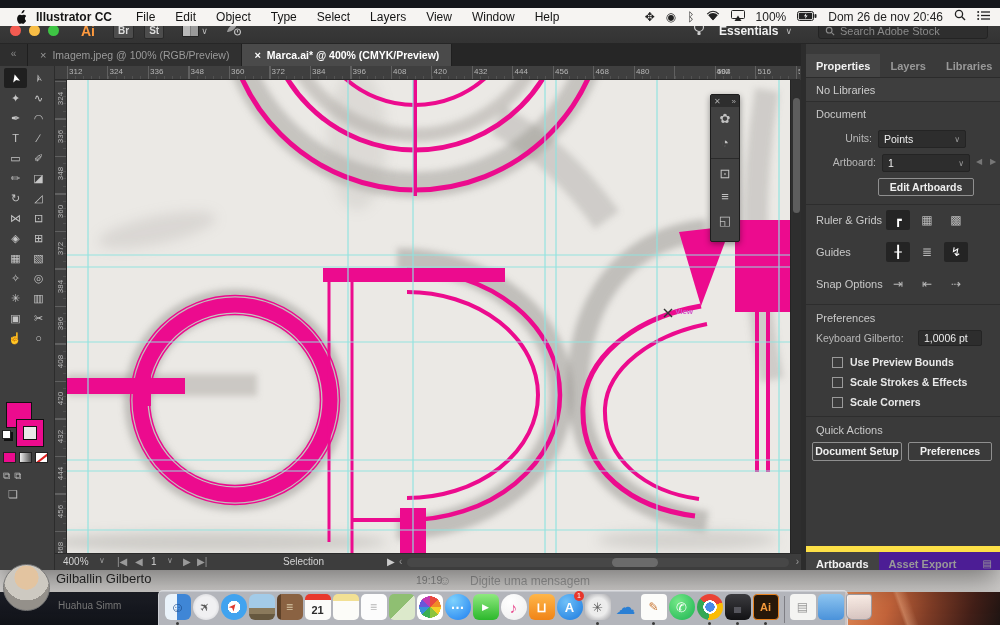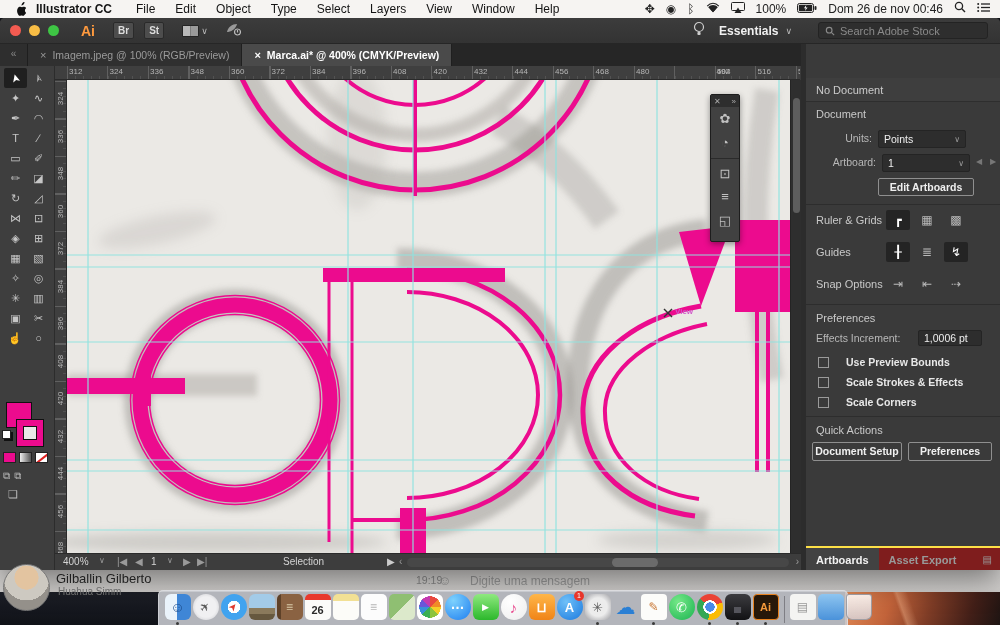--- a/index.html
+++ b/index.html
@@ -1,19 +1,19 @@
 <!DOCTYPE html>
 <html><head>
 <meta charset="utf-8">
 <style>
   * { margin:0; padding:0; box-sizing:border-box; }
   html,body { width:1000px; height:625px; overflow:hidden; font-family:"Liberation Sans", sans-serif; background:#15171c; }
 
   
-  #menubar { position:absolute; top:0; left:0; width:1000px; height:18px; background:#f6f4f2; display:flex; align-items:center; font-size:12px; color:#141414; z-index:40; }
+  #menubar { position:absolute; top:8px; left:0; width:1000px; height:18px; background:#f6f4f2; display:flex; align-items:center; font-size:12px; color:#141414; z-index:40; }
   #menubar .apple { margin:0 10px 0 14px; display:flex; align-items:center; }
   #menubar .appname { font-weight:bold; margin-right:14px; }
   .menu-item { margin:0 10px; }
   #mb-status { margin-left:auto; display:flex; align-items:center; gap:11px; padding-right:10px; color:#222; }
   #mb-status .sicon { font-size:12px; line-height:18px; }
   #mb-clock { font-size:12px; }
   #mb-batt-pct { font-size:12px; }
 
   
   #ai-window { position:absolute; top:18px; left:0; width:1000px; height:552px; background:#3a3a3a; border-radius:5px 5px 0 0; z-index:20; box-shadow:0 8px 30px rgba(0,0,0,.5); }
@@ -97,42 +97,42 @@
   .sec-title { position:absolute; left:10px; color:#c9c9c9; font-size:11px; }
   .plabel { position:absolute; font-size:10.5px; color:#b8b8b8; text-align:right; width:62px; left:4px; }
   .pselect { position:absolute; left:72px; width:88px; height:18px; background:#2d2d2d; border:1px solid #242424; border-radius:2px; color:#eee; line-height:17px; padding:0 5px; display:flex; justify-content:space-between; }
   .pselect .chev2 { color:#999; font-size:8px; }
   .nav-arrow { position:absolute; color:#777; font-size:8px; top:3px; }
   .outline-btn { border:1px solid #8f8f8f; border-radius:2px; color:#efefef; font-size:10.5px; font-weight:bold; text-align:center; position:absolute; line-height:16px; }
   .divider { position:absolute; left:0; right:0; height:1px; background:#2d2d2d; }
   .pgroup { position:absolute; left:80px; display:flex; gap:5px; }
   .pbtn { width:24px; height:20px; color:#b9b9b9; font-size:12px; text-align:center; line-height:20px; }
   .pbtn.active { background:#242424; color:#fff; border-radius:2px; }
-  .check-row { display:flex; align-items:center; gap:17px; height:20px; padding-left:12px; }
+  .check-row { display:flex; align-items:center; gap:7px; height:20px; padding-left:26px; }
   .checkbox { width:11px; height:11px; border:1px solid #9a9a9a; background:#3a3a3a; }
   .check-label { color:#e8e8e8; font-size:10.5px; font-weight:bold; }
   #kb-value { position:absolute; left:112px; width:64px; height:16px; background:#2d2d2d; border:1px solid #242424; color:#eee; line-height:15px; padding-left:5px; border-radius:2px; }
   #qa-buttons .qa-btn { position:absolute; border:1px solid #8f8f8f; border-radius:2px; color:#efefef; font-size:10.5px; font-weight:bold; text-align:center; line-height:17px; height:19px; }
   #qa-buttons .qa-btn:nth-child(1){ left:6px; width:90px; }
   #qa-buttons .qa-btn:nth-child(2){ left:102px; width:84px; }
-  #panel-bottom { position:absolute; bottom:0; left:0; right:0; height:24px; background:#7f1d1d; display:flex; align-items:stretch; border-top:2px solid #fde047; }
+  #panel-bottom { position:absolute; bottom:0; left:0; right:0; height:24px; background:#4c1d95; display:flex; align-items:stretch; border-top:6px solid #fde047; }
   .btab { padding:0 10px; line-height:24px; font-size:11px; color:#999; font-weight:bold; }
   .btab.active { background:#424242; color:#f2f2f2; }
   #panel-menu { margin-left:auto; color:#999; font-size:10px; line-height:24px; padding-right:8px; }
 
   
   #statusbar { position:absolute; left:55px; top:535px; width:746px; height:17px; background:#3d3d3d; border-top:1px solid #2b2b2b; color:#d5d5d5; font-size:10px; }
   #statusbar .s { position:absolute; top:2px; }
   #hscroll-track { position:absolute; left:352px; right:12px; top:4px; height:9px; background:#474747; border-radius:5px; }
   #hscroll-thumb { position:absolute; left:205px; width:46px; height:9px; background:#6b6b6b; border-radius:5px; }
 
   
   #chat-strip { position:absolute; top:570px; left:0; width:1000px; height:22px; background:linear-gradient(#dcdad8,#cfcdcb); z-index:10; }
   #chat-name { position:absolute; left:56px; top:1px; font-size:13px; color:#2b2b2b; }
-  #chat-typing { position:absolute; left:58px; top:16px; font-size:10px; color:#777; }
+  #chat-typing { position:absolute; left:58px; top:30px; font-size:10px; color:#777; }
   #chat-time { position:absolute; left:416px; top:4px; font-size:10.5px; color:#8a8a8a; }
   #emoji-icon { position:absolute; left:438px; top:3px; font-size:13px; color:#999; }
   #chat-placeholder { position:absolute; left:470px; top:4px; font-size:12px; color:#9a9a9a; }
   #chat-avatar { position:absolute; top:564px; left:3px; width:47px; height:47px; border-radius:50%; z-index:30;
     background:radial-gradient(circle at 50% 28%, #e3c4a0 0 30%, #cdc9c1 31% 58%, #94908a 58% 100%); border:1px solid #777; }
 
   
   #bottom-left-dark { position:absolute; left:0; top:592px; width:160px; height:33px; background:linear-gradient(#1c1e26,#101218); z-index:5; }
   #wallpaper { position:absolute; right:0; top:588px; width:155px; height:37px; z-index:5;
     background:linear-gradient(110deg,#e08a55 0%,#c2633a 30%,#7e3c26 55%,#431f18 80%,#1d1412 100%); }
@@ -235,21 +235,21 @@
     </span>
     <span id="mb-batt-pct" data-name="battery-percentage">100%</span>
     <span class="sicon" data-name="battery-icon">
       <svg width="20" height="10" viewBox="0 0 20 10">
           <rect x="0.5" y="0.5" width="16" height="9" rx="2" fill="none" stroke="#222"></rect>
           <rect x="1.8" y="1.8" width="13.4" height="6.4" rx="1" fill="#222"></rect>
           <rect x="17.5" y="3" width="2" height="4" rx="1" fill="#222"></rect>
           <path d="M9.3 2 7 5.2h1.7L8 8l2.6-3.4H8.8z" fill="#fff"></path>
         </svg>
     </span>
-    <span id="mb-clock" data-name="menubar-clock">Dom 26 de nov 00:46</span>
+    <span id="mb-clock" data-name="menubar-clock">Dom 26 de nov 20:46</span>
     <span class="sicon" data-name="spotlight-search-icon">
       <svg width="12" height="12" viewBox="0 0 12 12">
           <circle cx="5" cy="5" r="3.6" fill="none" stroke="#222" stroke-width="1.3"></circle>
           <line x1="7.8" y1="7.8" x2="11" y2="11" stroke="#222" stroke-width="1.4"></line>
         </svg>
     </span>
     <span class="sicon" data-name="notification-center-icon">
       <svg width="13" height="11" viewBox="0 0 13 11">
           <g stroke="#222" stroke-width="1.3">
             <line x1="4" y1="2" x2="13" y2="2"></line>
@@ -553,21 +553,26 @@
         </div>
     </div>
   </div>
 
   <div id="vscroll" data-name="vertical-scrollbar">
       <div id="vthumb" data-name="vertical-scrollbar-thumb"></div>
     </div>
   <div id="gutter" data-name="panel-gutter"></div>
 
   <div id="rpanel" data-name="properties-panel">
-    <div id="no-selection" data-name="selection-status">No Document</div>
+    <div id="panel-tabs">
+        <div class="ptab active" data-name="tab-properties">Properties</div>
+        <div class="ptab" data-name="tab-layers">Layers</div>
+        <div class="ptab" data-name="tab-libraries">Libraries</div>
+      </div>
+    <div id="no-selection" data-name="selection-status">No Libraries</div>
 
     <div class="sec-title" style="top:64px;" data-name="document-section-title">Document</div>
     <div style="position:absolute; top:86px; left:0; right:0; height:20px;">
       <span class="plabel" style="top:2px;" data-name="units-label">Units:</span>
       <span class="pselect" style="top:0;" data-name="units-select">
         <span data-name="units-value">Points</span>
           <span class="chev2" data-name="chevron-down-icon">∨</span>
       </span>
     </div>
     <div style="position:absolute; top:110px; left:4px; right:0; height:20px;">
@@ -597,21 +602,21 @@
     <div class="sec-title" style="top:234px;" data-name="snap-options-label">Snap Options</div>
     <div class="pgroup" id="sn-buttons" style="top:230px;">
         <div class="pbtn" data-name="snap-to-point-button">⇥</div>
         <div class="pbtn" data-name="snap-to-grid-button">⇤</div>
         <div class="pbtn" data-name="snap-to-pixel-button">⇢</div>
       </div>
 
     <div class="divider" style="top:260px;"></div>
     <div class="sec-title" style="top:268px;" data-name="preferences-section-title">Preferences</div>
     <div style="position:absolute; top:286px; left:0; right:0; height:18px;">
-      <span style="position:absolute; left:10px; top:2px; color:#b8b8b8;" data-name="keyboard-increment-label">Effects Increment:</span>
+      <span style="position:absolute; left:10px; top:2px; color:#b8b8b8;" data-name="keyboard-increment-label">Keyboard Gilberto:</span>
       <span id="kb-value" data-name="keyboard-increment-input">1,0006 pt</span>
     </div>
     <div id="prefs-checks" style="position:absolute; top:308px; left:0; right:0;">
         <div class="check-row" data-name="checkbox-row">
           <span class="checkbox" data-name="checkbox-unchecked"></span>
           <span class="check-label" data-name="checkbox-label">Use Preview Bounds</span>
         </div>
         <div class="check-row" data-name="checkbox-row">
           <span class="checkbox" data-name="checkbox-unchecked"></span>
           <span class="check-label" data-name="checkbox-label">Scale Strokes &amp; Effects</span>
@@ -689,21 +694,21 @@
       <div class="dock-item" data-name="preview-icon">
         <span class="ic dock-preview" data-name="preview-graphic"></span>
       </div>
       <div class="dock-item" data-name="contacts-icon">
         <span class="ic dock-contacts" data-name="contacts-graphic">
           <span class="glyph" data-name="contacts-glyph">≡</span>
         </span>
       </div>
       <div class="dock-item" data-name="calendar-icon">
         <span class="ic dock-calendar" data-name="calendar-graphic">
-          <span class="glyph" data-name="calendar-glyph">26</span>
+          <span class="glyph" data-name="calendar-glyph">21</span>
         </span>
       </div>
       <div class="dock-item" data-name="notes-icon">
         <span class="ic dock-notes" data-name="notes-graphic"></span>
       </div>
       <div class="dock-item" data-name="reminders-icon">
         <span class="ic dock-reminders" data-name="reminders-graphic">
           <span class="glyph" data-name="reminders-glyph">≡</span>
         </span>
       </div>

